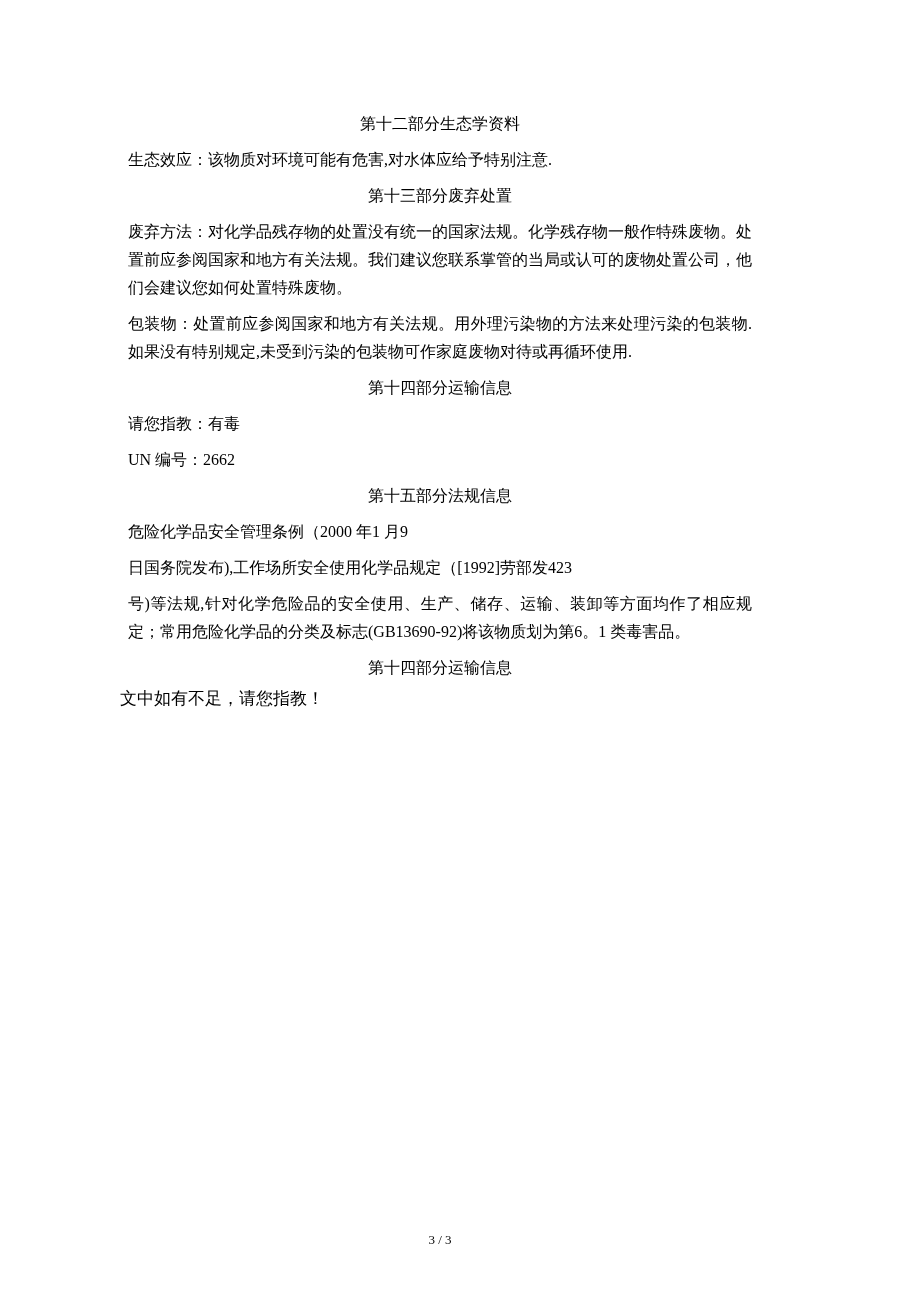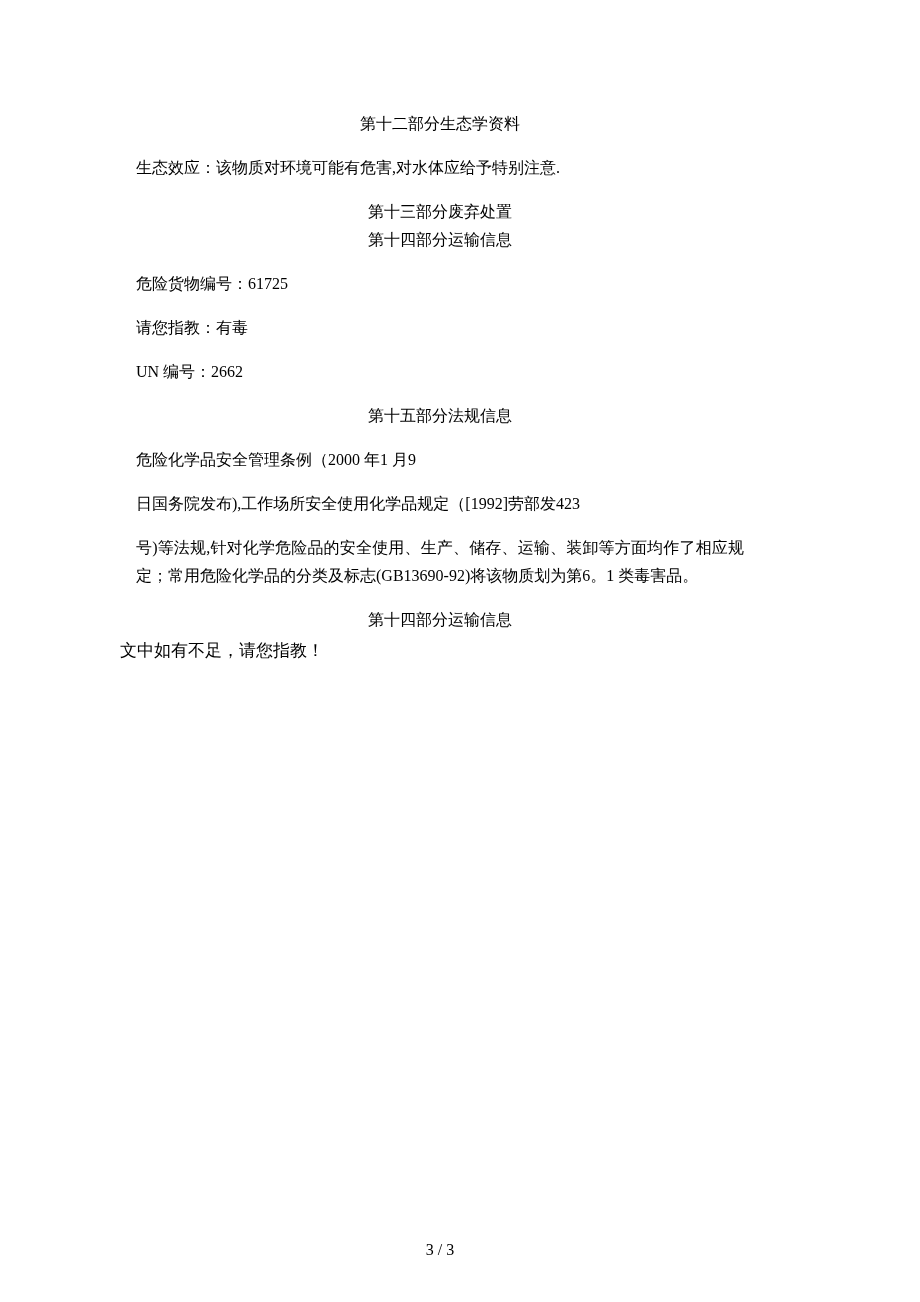--- a/index.html
+++ b/index.html
@@ -17,49 +17,50 @@
     padding: 110px 120px 40px 120px;
     box-sizing: border-box;
     position: relative;
   }
   .section-heading {
     text-align: center;
     margin: 0;
   }
   .body-text {
     text-align: justify;
-    margin: 16px;
+    margin: 8px;
   }
   .closing {
     font-family: Liberation Sans, sans-serif;
     font-size: 17px;
     margin-top: 2px;
   }
   .footer {
     position: absolute;
-    bottom: 38px;
+    bottom: 50px;
     left: 0;
     width: 100%;
     text-align: center;
-    font-size: 16px;
+    font-size: 13px;
     color: #000;
   }
 </style>
 </head>
 <body>
 
 <div class="page">
 
   <p class="section-heading">第十二部分生态学资料</p>
   <p class="body-text">生态效应：该物质对环境可能有危害,对水体应给予特别注意.</p>
 
   <p class="section-heading">第十三部分废弃处置</p>
+  <p class="body-text">废弃方法：对化学品残存物的处置没有统一的国家法规。化学残存物一般作特殊废物。处置前应参阅国家和地方有关法规。我们建议您联系掌管的当局或认可的废物处置公司，他们会建议您如何处置特殊废物。</p>
+  <p class="body-text">包装物：处置前应参阅国家和地方有关法规。用外理污染物的方法来处理污染的包装物.如果没有特别规定,未受到污染的包装物可作家庭废物对待或再循环使用.</p>
 
   <p class="section-heading">第十四部分运输信息</p>
-  <p class="body-text">危险货物编号：61725</p>
   <p class="body-text">请您指教：有毒</p>
   <p class="body-text">UN 编号：2662</p>
 
   <p class="section-heading">第十五部分法规信息</p>
   <p class="body-text">危险化学品安全管理条例（2000 年1 月9</p>
   <p class="body-text">日国务院发布),工作场所安全使用化学品规定（[1992]劳部发423</p>
   <p class="body-text">号)等法规,针对化学危险品的安全使用、生产、储存、运输、装卸等方面均作了相应规定；常用危险化学品的分类及标志(GB13690-92)将该物质划为第6。1 类毒害品。</p>
 
   <p class="section-heading">第十四部分运输信息</p>
 

